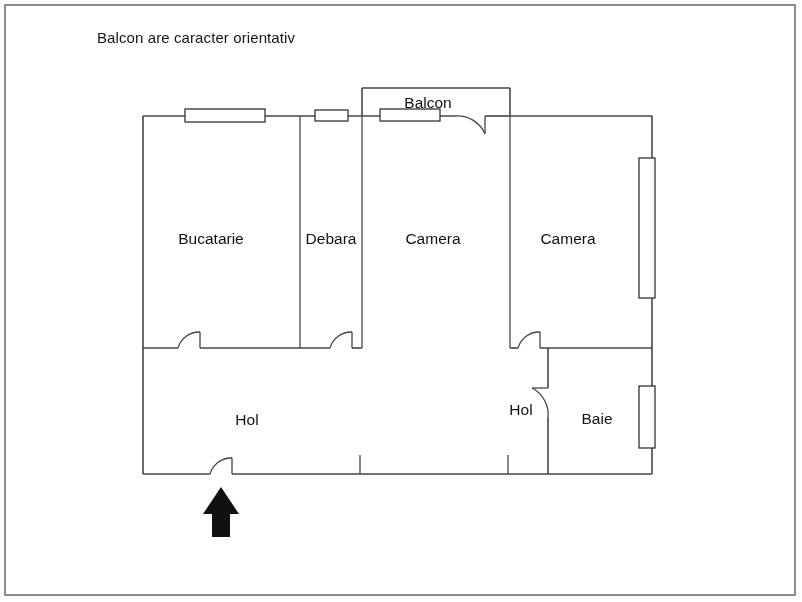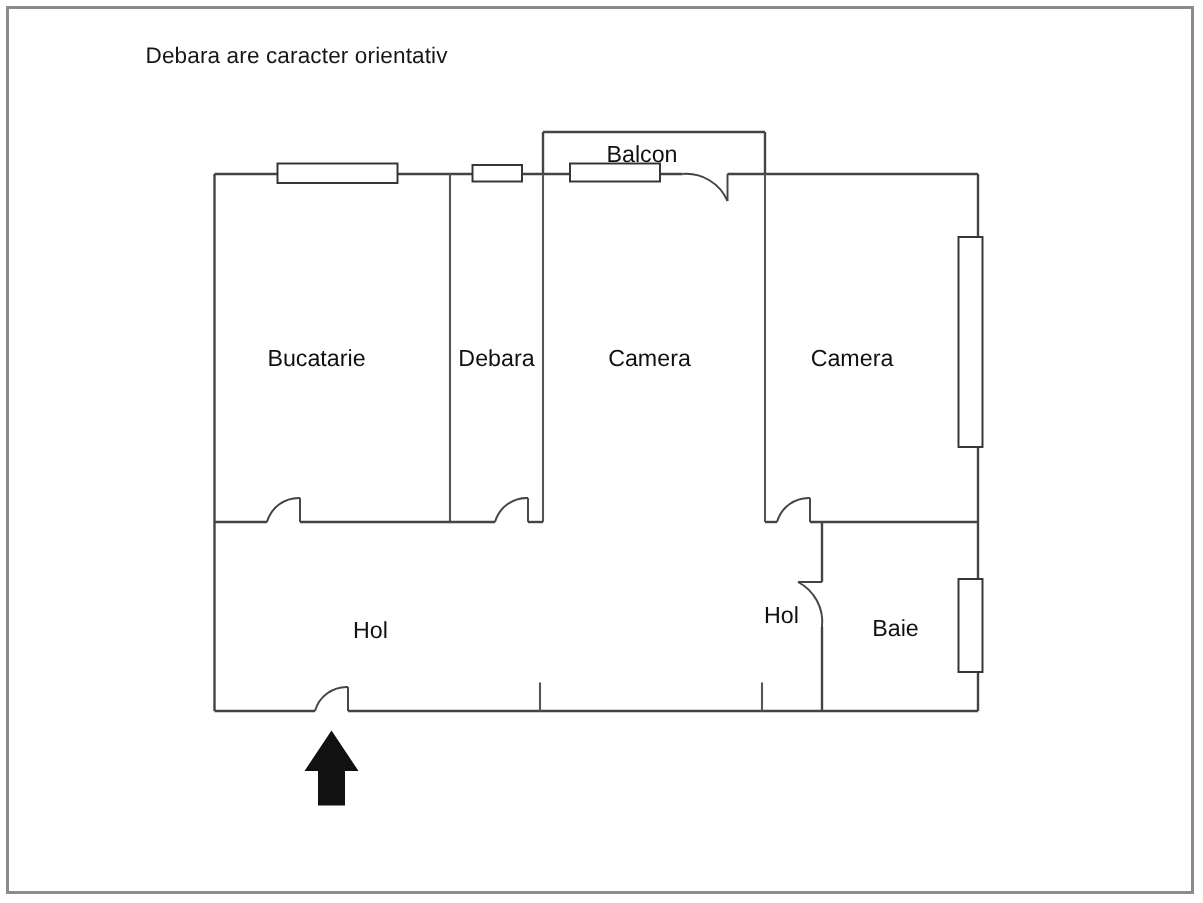--- a/index.html
+++ b/index.html
@@ -18,21 +18,21 @@
   .arrow{fill:#111111;stroke:none;}
   .rlabel{font-family:"Liberation Sans",sans-serif;font-size:15.5px;
           fill:#111111;text-anchor:middle;}
 </style>
 </head>
 <body>
 
 <div id="stage">
   <div id="frame"></div>
 
-  <div id="title">Debara are caracter orientativ</div>
+  <div id="title">Balcon are caracter orientativ</div>
 
   <svg width="802" height="602" viewBox="0 0 802 602">
 
     <g>
 
       <path class="wall" d="M 143 116 L 362 116"></path>
 
       <path class="wall" d="M 362 116 L 455 116"></path>
       <path class="wall" d="M 485 116 L 510 116"></path>
 

